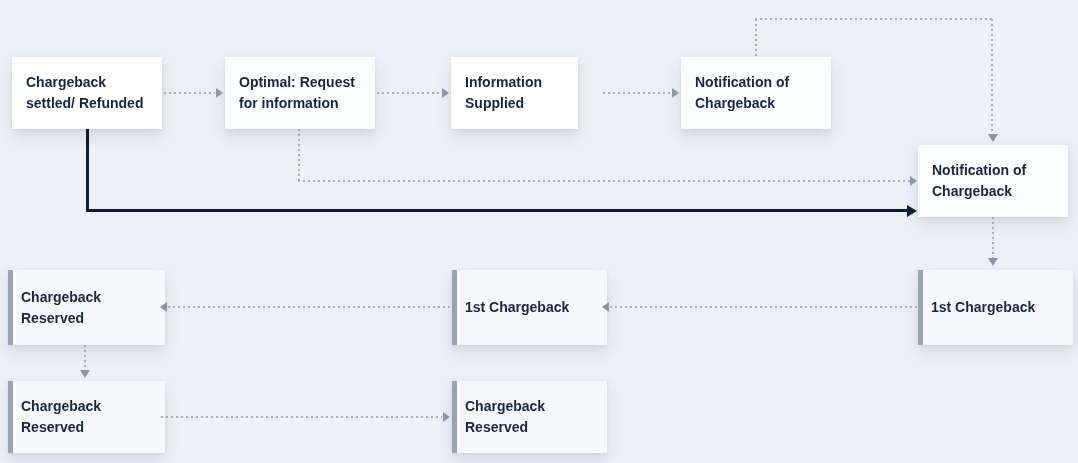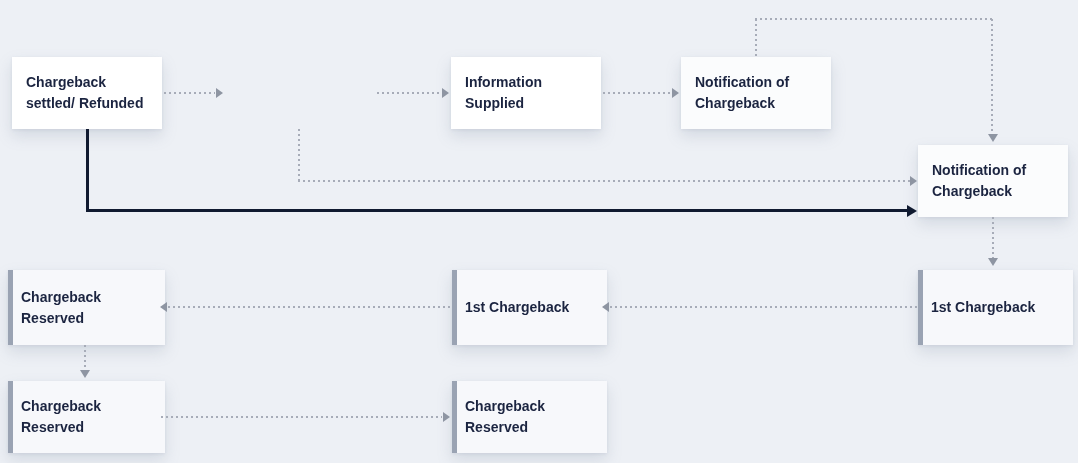--- a/index.html
+++ b/index.html
@@ -39,21 +39,25 @@
 </style>
 </head>
 <body>
 
 <div class="canvas">
 
   <div class="node" style="left:12px;top:57px;width:150px;height:72px;">
     <span class="label">Chargeback
 settled/ Refunded</span>
   </div>
-  <div class="node" style="left:451px;top:57px;width:150px;height:72px;align-items:center;">
+  <div class="node tint" style="left:225px;top:57px;width:150px;height:72px;">
+    <span class="label">Optimal: Request
+for information</span>
+  </div>
+  <div class="node" style="left:451px;top:57px;width:127px;height:72px;align-items:center;">
     <span class="label">Information
 Supplied</span>
   </div>
   <div class="node tint" style="left:681px;top:57px;width:150px;height:72px;">
     <span class="label">Notification of
 Chargeback</span>
   </div>
   <div class="node tint" style="left:918px;top:145px;width:150px;height:72px;">
     <span class="label">Notification of
 Chargeback</span>

